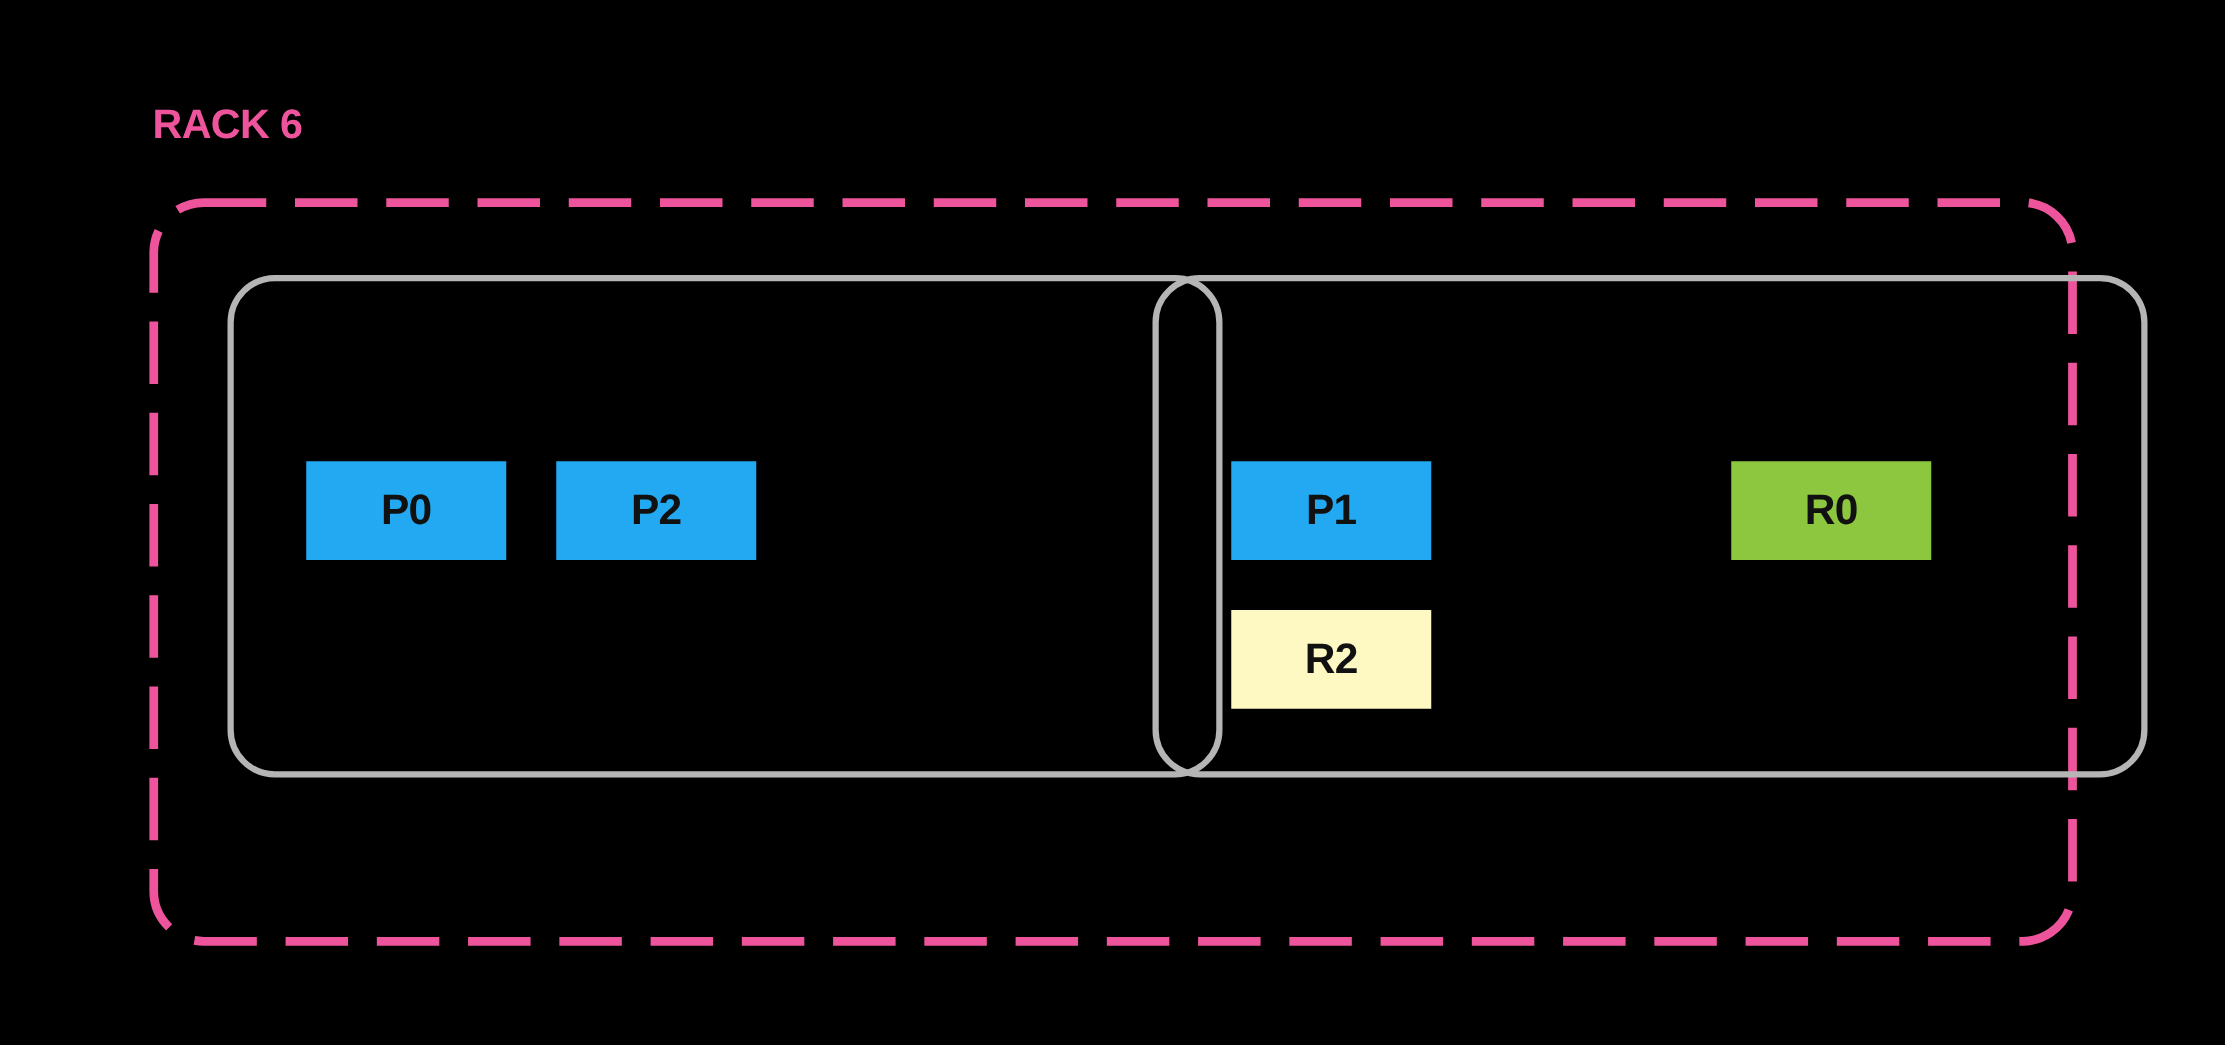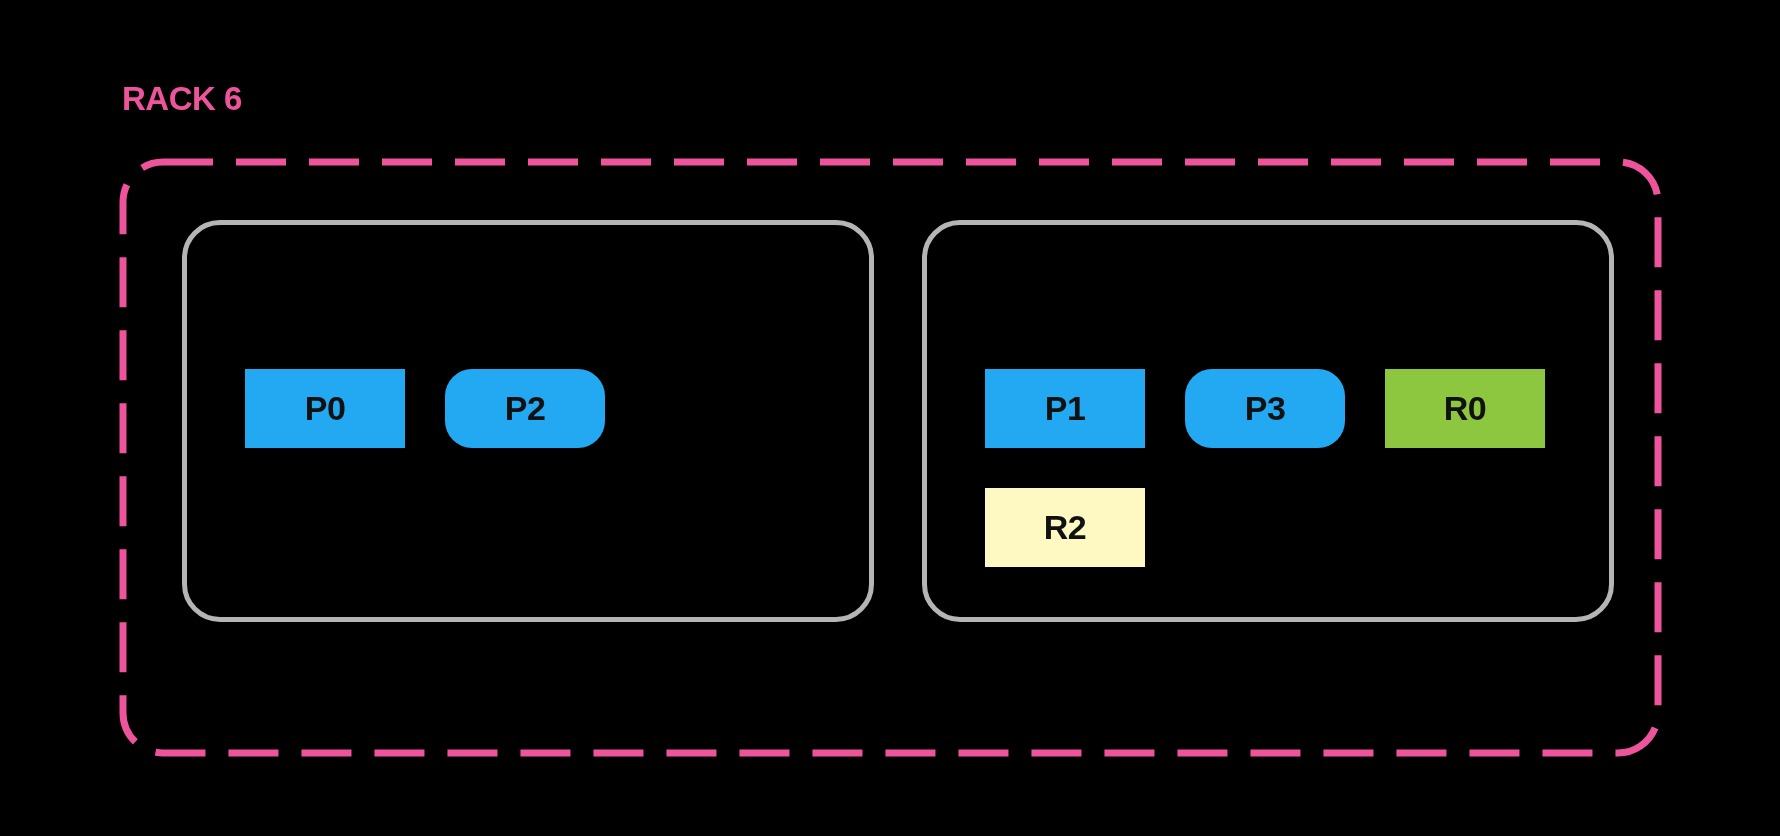--- a/index.html
+++ b/index.html
@@ -36,21 +36,21 @@
   }
   .rack-border rect {
     fill: none;
     stroke: var(--accent, #ee549c);
     stroke-width: 7;
     stroke-dasharray: 50 23;
   }
   .node {
     position: absolute;
     top: 220px;
-    width: 692px;
+    width: 796px;
     height: 402px;
     box-sizing: border-box;
     border: 5px solid var(--node-border, #b5b5b5);
     border-radius: 38px;
     background: transparent;
   }
   .node.node-1 { left: 182px; }
   .node.node-2 { left: 922px; }
   .box {
     position: absolute;
@@ -60,39 +60,38 @@
     align-items: center;
     justify-content: center;
     font-size: 34px;
     font-weight: 700;
     letter-spacing: -0.5px;
     color: var(--box-text, #111);
   }
   .row1 { top: 144px; }
   .row2 { top: 263px; }
   .col1 { left: 58px; }
-  .col2 { left: 258px; border-radius: 27px; }
+  .col2 { left: 258px; }
   .col3 { left: 458px; }
 </style>
 </head>
 <body>
 
 <div class="canvas">
 
   <div class="rack-label">RACK 6</div>
 
   <svg class="rack-border" viewBox="0 0 1543 599" xmlns="http://www.w3.org/2000/svg">
     <rect x="4" y="4" width="1535" height="591" rx="40" ry="40"></rect>
   </svg>
 
   <div class="node node-1">
     <div class="box row1 col1" style="background: rgb(34, 169, 242);">P0</div>
     <div class="box row1 col2" style="background: rgb(34, 169, 242);">P2</div>
   </div>
 
   <div class="node node-2">
     <div class="box row1 col1" style="background: rgb(34, 169, 242);">P1</div>
-    <div class="box row1 col2" style="background: rgb(34, 169, 242);">P3</div>
     <div class="box row1 col3" style="background: rgb(141, 198, 63);">R0</div>
     <div class="box row2 col1" style="background: #fef9c3;">R2</div>
   </div>
 
 </div>
 
 </body></html>

